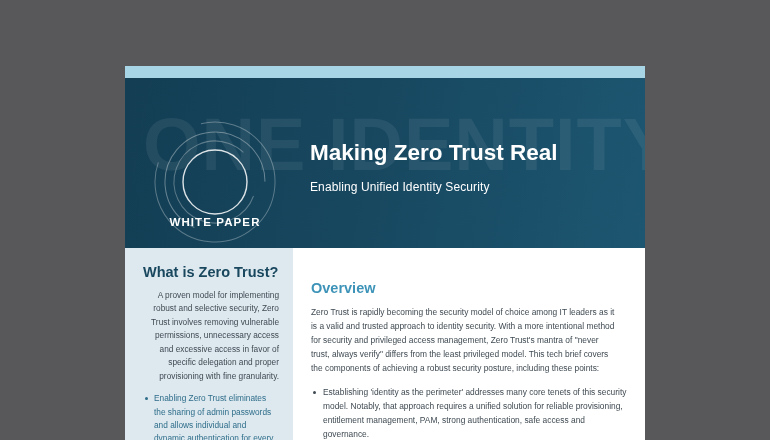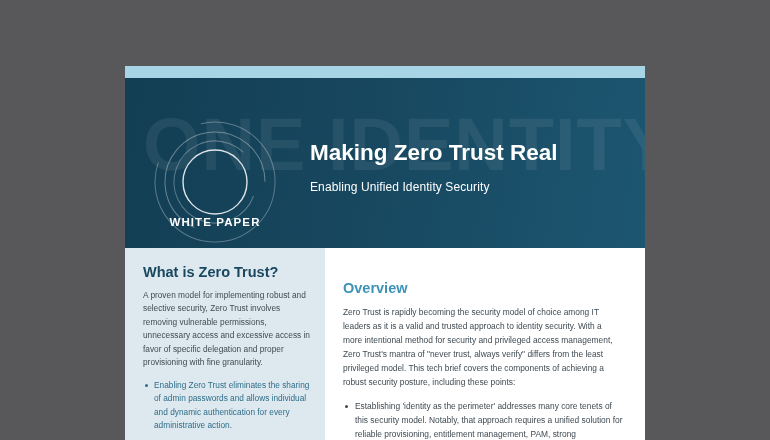--- a/index.html
+++ b/index.html
@@ -91,36 +91,37 @@
     font-weight: normal;
     margin: 0;
     letter-spacing: 0.1px;
   }
   .body-area {
     display: flex;
     padding: 0;
     height: 192px;
   }
   .left-col {
-    width: 200px;
+    width: 168px;
     background: #dde8ef;
     padding: 16px 14px 24px 18px;
     box-sizing: border-box;
   }
   .left-title {
     color: #18475e;
     font-size: 14.5px;
     font-weight: bold;
     margin: 0 0 9px 0;
   }
   .left-para {
     color: #3f4a52;
     font-size: 8.3px;
     line-height: 1.62;
     margin: 0 0 9px 0;
+    text-align: right;
   }
   .left-list {
     margin: 0;
     padding: 0 0 0 11px;
     list-style: none;
   }
   .left-list li {
     color: #2f6e8a;
     font-size: 8.3px;
     line-height: 1.62;

